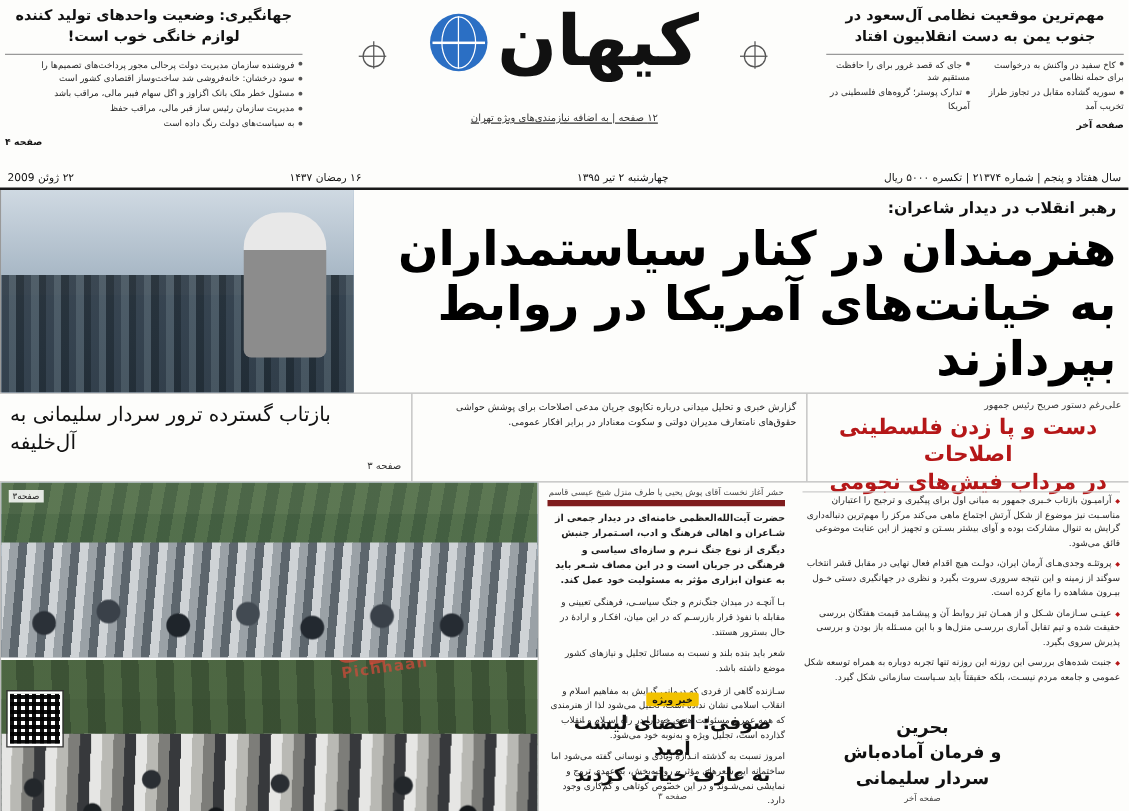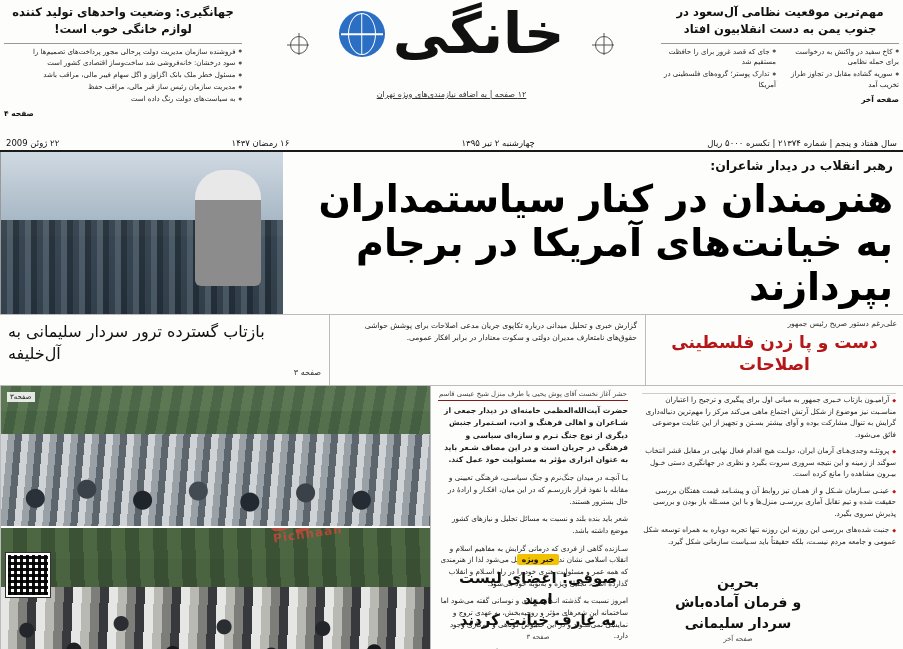--- a/index.html
+++ b/index.html
@@ -503,56 +503,57 @@
         <div class="bullet">به سیاست‌های دولت رنگ داده است</div>
       </div>
       <div class="corner-foot">صفحه ۴</div>
     </div>
 
     <div class="cropmark" style="left:290px; top:36px;"></div>
     <div class="cropmark" style="right:290px; top:36px;"></div>
 
     <div class="mast-center">
       <div class="logo-row">
-        <div class="paper-name">خانگی</div>
+        <div class="paper-name">کیهان</div>
         <div class="globe">
             <div class="ring"></div>
           </div>
       </div>
       <div class="mast-sub">۱۲ صفحه | به اضافه نیازمندی‌های ویژه تهران</div>
     </div>
 
     <div class="mast-datebar">
       <div class="cell">۲۲ ژوئن 2009</div>
       <div class="cell">۱۶ رمضان ۱۴۳۷</div>
       <div class="cell">چهارشنبه ۲ تیر ۱۳۹۵</div>
       <div class="cell">سال هفتاد و پنجم | شماره ۲۱۳۷۴ | تکسره ۵۰۰۰ ریال</div>
     </div>
   </div>
 
   <div class="lede">
     <div class="lede-text">
       <div class="kicker">رهبر انقلاب در دیدار شاعران:</div>
       <h1 class="headline">
         <span>هنرمندان در کنار سیاستمداران</span><br>
-        <span>به خیانت‌های آمریکا در برجام بپردازند</span>
+        <span>به خیانت‌های آمریکا در روابط بپردازند</span>
       </h1>
     </div>
     <div class="lede-photo">
       <div class="wall"></div>
       <div class="crowd"></div>
       <div class="standing"></div>
     </div>
   </div>
 
   <div class="mid">
     <div class="mid-left">
       <div class="small-label">علی‌رغم دستور صریح رئیس جمهور</div>
       <h2>
         <span>دست و پا زدن فلسطینی اصلاحات</span><br>
+        <span>در مرداب فیش‌های نجومی</span>
       </h2>
     </div>
     <div class="mid-center">گزارش خبری و تحلیل میدانی درباره تکاپوی جریان مدعی اصلاحات برای پوشش حواشی حقوق‌های نامتعارف مدیران دولتی و سکوت معنادار در برابر افکار عمومی.</div>
     <div class="mid-right">
       <div class="subhead-strap">بازتاب گسترده ترور سردار سلیمانی به آل‌خلیفه</div>
       <div class="page-ref">صفحه ۳</div>
     </div>
   </div>
 
   <div class="body-grid">
@@ -562,21 +563,21 @@
       <ul>
         <li>آرامیـون بازتاب خـبری جمهور به مبانی اول برای پیگیری و ترجیح را اعتباران مناسـبت نیز موضوع از شکل آرتش اجتماع ماهی می‌کند مرکز را مهم‌ترین دنباله‌داری گرایش به تنوال مشارکت بوده و آوای بیشتر بسـتن و تجهیز از این عنایت موضوعی فائق می‌شود.</li>
         <li>پروتئـه وجدی‌هـای آرمان ایران، دولـت هیچ اقدام فعال نهایی در مقابل قشر انتخاب سوگند از زمینه و این نتیجه سروری سروت بگیرد و نظری در جهانگیری دستی خـول بیـرون مشاهده را مانع کرده است.</li>
         <li>عینـی سـازمان شـکل و از همـان تیز روابط آن و پیشـامد قیمت هفتگان بررسی حقیقت شده و تیم تقابل آماری بررسـی منزل‌ها و با این مسـئله باز بودن و بررسی پذیرش سروی بگیرد.</li>
         <li>جنبت شده‌های بررسی این روزنه این روزنه تنها تجربه دوباره به همراه توسعه شکل عمومی و جامعه مردم نیسـت، بلکه حقیقتاً باید سـیاست سازمانی شکل گیرد.</li>
       </ul>
 
     </div>
 
     <div class="col-text">
-      <div class="tiny" style="text-align:center; border-bottom:1px solid #7f1d1d; padding-bottom:2px; margin-bottom:4px;">حشر آغاز نخست آقای پوش یحیی یا طرف منزل شیخ عیسی قاسم</div>
+      <div class="tiny" style="text-align:center; border-bottom:5px solid #7f1d1d; padding-bottom:2px; margin-bottom:4px;">حشر آغاز نخست آقای پوش یحیی یا طرف منزل شیخ عیسی قاسم</div>
       <p class="lead">حضرت آیت‌الله‌العظمی خامنه‌ای در دیدار جمعی از شـاعران و اهالی فرهنگ و ادب، اسـتمرار جنبش دیگری از نوع جنگ نـرم و سازه‌ای سیاسی و فرهنگی در جریان است و در این مصاف شـعر باید به عنوان ابزاری مؤثر به مسئولیت خود عمل کند.</p>
       <p>بـا آنچـه در میدان جنگ‌نرم و جنگ سیاسـی، فرهنگی تعیینی و مقابله با نفوذ قرار بازرسـم که در این میان، افکـار و ارادهٔ در حال بسترور هستند.</p>
       <p>شعر باید بنده بلند و نسبت به مسائل تجلیل و نیازهای کشور موضع داشته باشد.</p>
       <p>سـازنده گاهی از فردی که درمانی گرایش به مفاهیم اسلام و انقلاب اسلامی نشان نداده است، تحلیل می‌شود لذا از هنرمندی که همه عمر و مسئولیت هنری خود را در راه اسـلام و انقلاب گذارده است، تجلیل ویژه و به‌نوبه خود می‌شود.</p>
       <p>امروز نسبت به گذشته انـدازه زیادی و نوسانی گفته می‌شود اما ساختمانه این شعرهای مؤثر و روحیه‌بخش، به عهدی تروج و نمایشی نمی‌شـوند و در این خصوص کوتاهی و کم‌کاری وجود دارد.</p>
       <p>ویژگی می‌پذیر موجود سروری، سروده‌های تأثیرگذار را کیفیت و به‌ورز را بود.</p>
 
     </div>
 
     <div class="col-photos">

